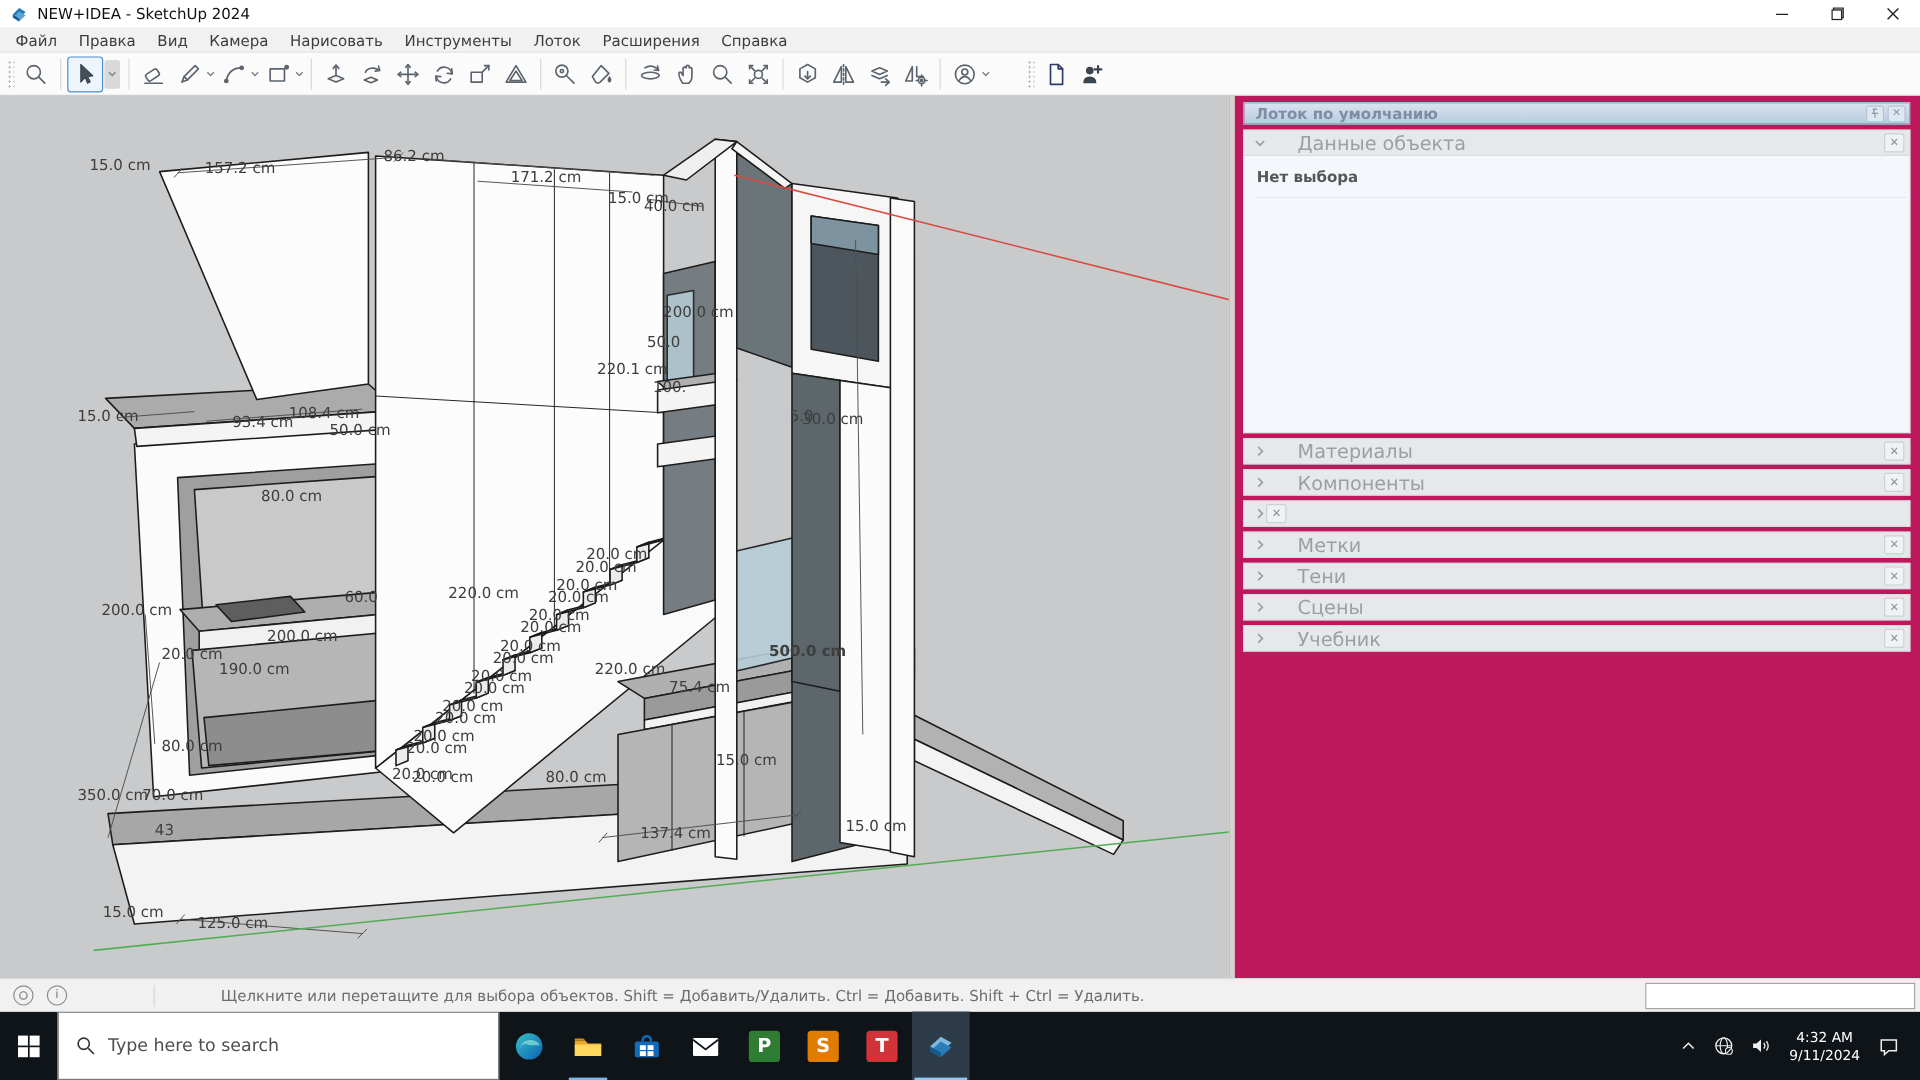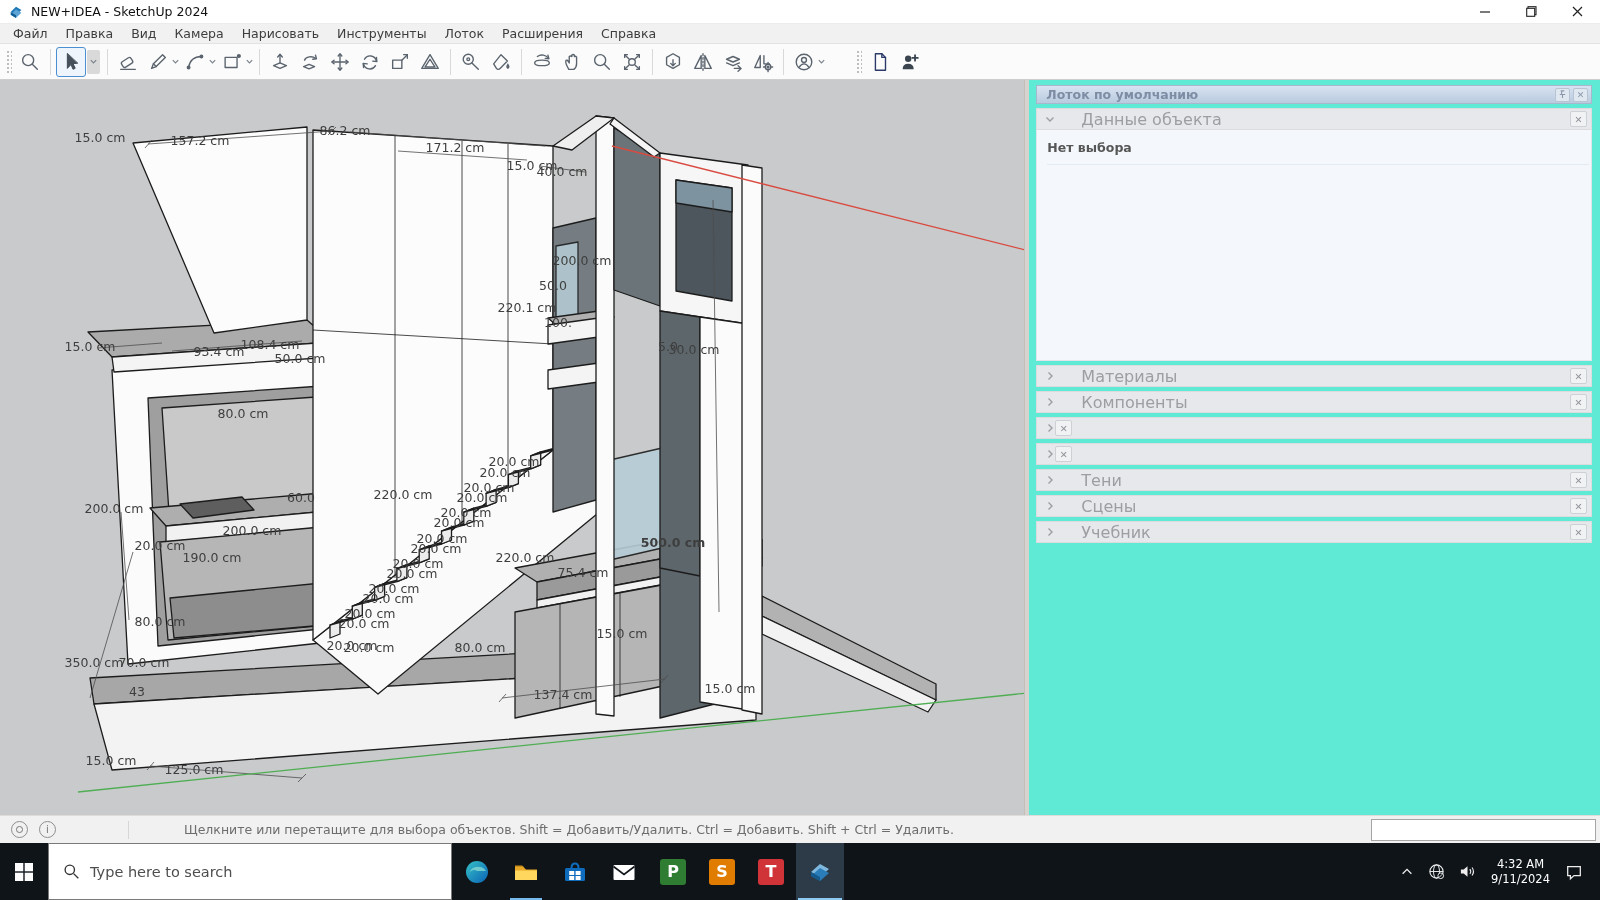--- a/index.html
+++ b/index.html
@@ -31,21 +31,21 @@
   .tb-space { width:26px; }
 
   
   #main { display:flex; height:735px; }
   #viewport { position:relative; width:1085px; height:735px; background:#c9cacb; overflow:hidden; }
   #viewport svg { position:absolute; left:0; top:0; }
   .dim { position:absolute; transform:translate(-50%,-50%); font-size:12.5px; color:#3e3e3e; white-space:nowrap; pointer-events:none; }
   #divider { width:6px; background:#d6d3ce; border-left:1px solid #c2bfba; }
 
   
-  #tray { width:604px; background:#5eead4; padding:5px 8px 0 7px; }
+  #tray { width:604px; background:#be185d; padding:5px 8px 0 7px; }
   .tray-header { height:19px; background:linear-gradient(#d8e3f1,#b9cbdf); border:1px solid #a7b8cc; display:flex; align-items:center; padding:0 3px 0 9px; }
   .tray-title { font-size:12.5px; font-weight:bold; color:#7e8ca4; flex:1; }
   .mini-btn { width:15px; height:14px; border:1px solid #b9c4d2; background:#dfe7f0; color:#8b98a9; font-size:9px; display:flex; align-items:center; justify-content:center; margin-left:3px; border-radius:2px; }
   .tray-body { margin-top:4px; }
   .section-bar { height:22px; background:#e7e8eb; border:1px solid #dcdcdf; display:flex; align-items:center; padding:0 4px 0 8px; margin-bottom:4px; }
   .section-label { flex:1; font-size:16px; color:#9b9ea3; margin-left:26px; }
   .chev { color:#9b9ea3; display:flex; }
   .x-btn { width:17px; height:16px; border:1px solid #cdd0d4; background:#f1f2f4; color:#8f9297; font-size:9.5px; display:flex; align-items:center; justify-content:center; border-radius:2px; }
   .section-content { background:#f4f8fc; border:1px solid #e2e6ec; border-top:none; margin:-4px 0 4px 0; height:231px; padding:10px 0 0 10px; }
   .no-selection { font-size:12.5px; font-weight:bold; color:#565656; }
@@ -54,21 +54,21 @@
   
   #statusbar { height:28px; background:#f1f1f1; border-top:1px solid #dddcda; display:flex; align-items:center; position:relative; }
   .sb-ico { width:17px; height:17px; border-radius:50%; border:1.3px solid #8e8e8e; color:#777; display:flex; align-items:center; justify-content:center; font-size:10px; margin-left:11px; }
   #sb-sep { width:1px; height:18px; background:#d6d6d6; margin:0 10px 0 62px; position:absolute; left:66px; }
   .sb-msg { font-size:12.5px; color:#6d6d6d; margin-left:128px; }
   #measure-box { position:absolute; right:4px; top:3px; width:225px; height:22px; background:#fff; border:1px solid #a6a6a6; font-size:12px; padding:0 4px; color:#333; }
 
   
   #taskbar { height:57px; background:#0f1419; display:flex; align-items:stretch; }
   #start-btn { width:48px; display:flex; align-items:center; justify-content:center; }
-  #search-box { width:404px; background:#fff; display:flex; align-items:center; border:1px solid #7a7a7a; }
+  #search-box { width:368px; background:#fff; display:flex; align-items:center; border:1px solid #7a7a7a; }
   #search-box svg { margin:0 10px 0 14px; }
   #search-input { border:none; outline:none; font-size:14.5px; color:#333; width:250px; font-family:"DejaVu Sans",sans-serif; background:transparent; }
   #search-input::placeholder { color:#4e4e4e; }
   .app-btn { width:48px; display:flex; align-items:center; justify-content:center; position:relative; margin-left:1px; }
   .app-btn.running::after { content:""; position:absolute; bottom:0; left:8px; right:8px; height:2.5px; background:#76b9ed; }
   .app-btn.active { background:#2c3b47; }
   .app-btn.active::after { content:""; position:absolute; bottom:0; left:2px; right:2px; height:2.5px; background:#8ecaf2; }
   .office-tile { width:26px; height:26px; border-radius:3px; display:flex; align-items:center; justify-content:center; color:#fff; font-size:16px; font-weight:bold; }
   #systray { margin-left:auto; display:flex; align-items:center; padding-right:10px; }
   .tray-ico { margin:0 7px; display:flex; }
@@ -534,20 +534,21 @@
               </svg>
             </span>
             <span class="x-btn">✕</span>
           </div>
           <div class="section-bar">
             <span class="chev">
               <svg width="10" height="10" viewBox="0 0 10 10">
                 <path d="M3.5 1.5 L7 5 L3.5 8.5" fill="none" stroke="#9b9ea3" stroke-width="1.4"></path>
               </svg>
             </span>
+            <span class="section-label">Метки</span>
             <span class="x-btn">✕</span>
           </div>
           <div class="section-bar">
             <span class="chev">
               <svg width="10" height="10" viewBox="0 0 10 10">
                 <path d="M3.5 1.5 L7 5 L3.5 8.5" fill="none" stroke="#9b9ea3" stroke-width="1.4"></path>
               </svg>
             </span>
             <span class="section-label">Тени</span>
             <span class="x-btn">✕</span>

